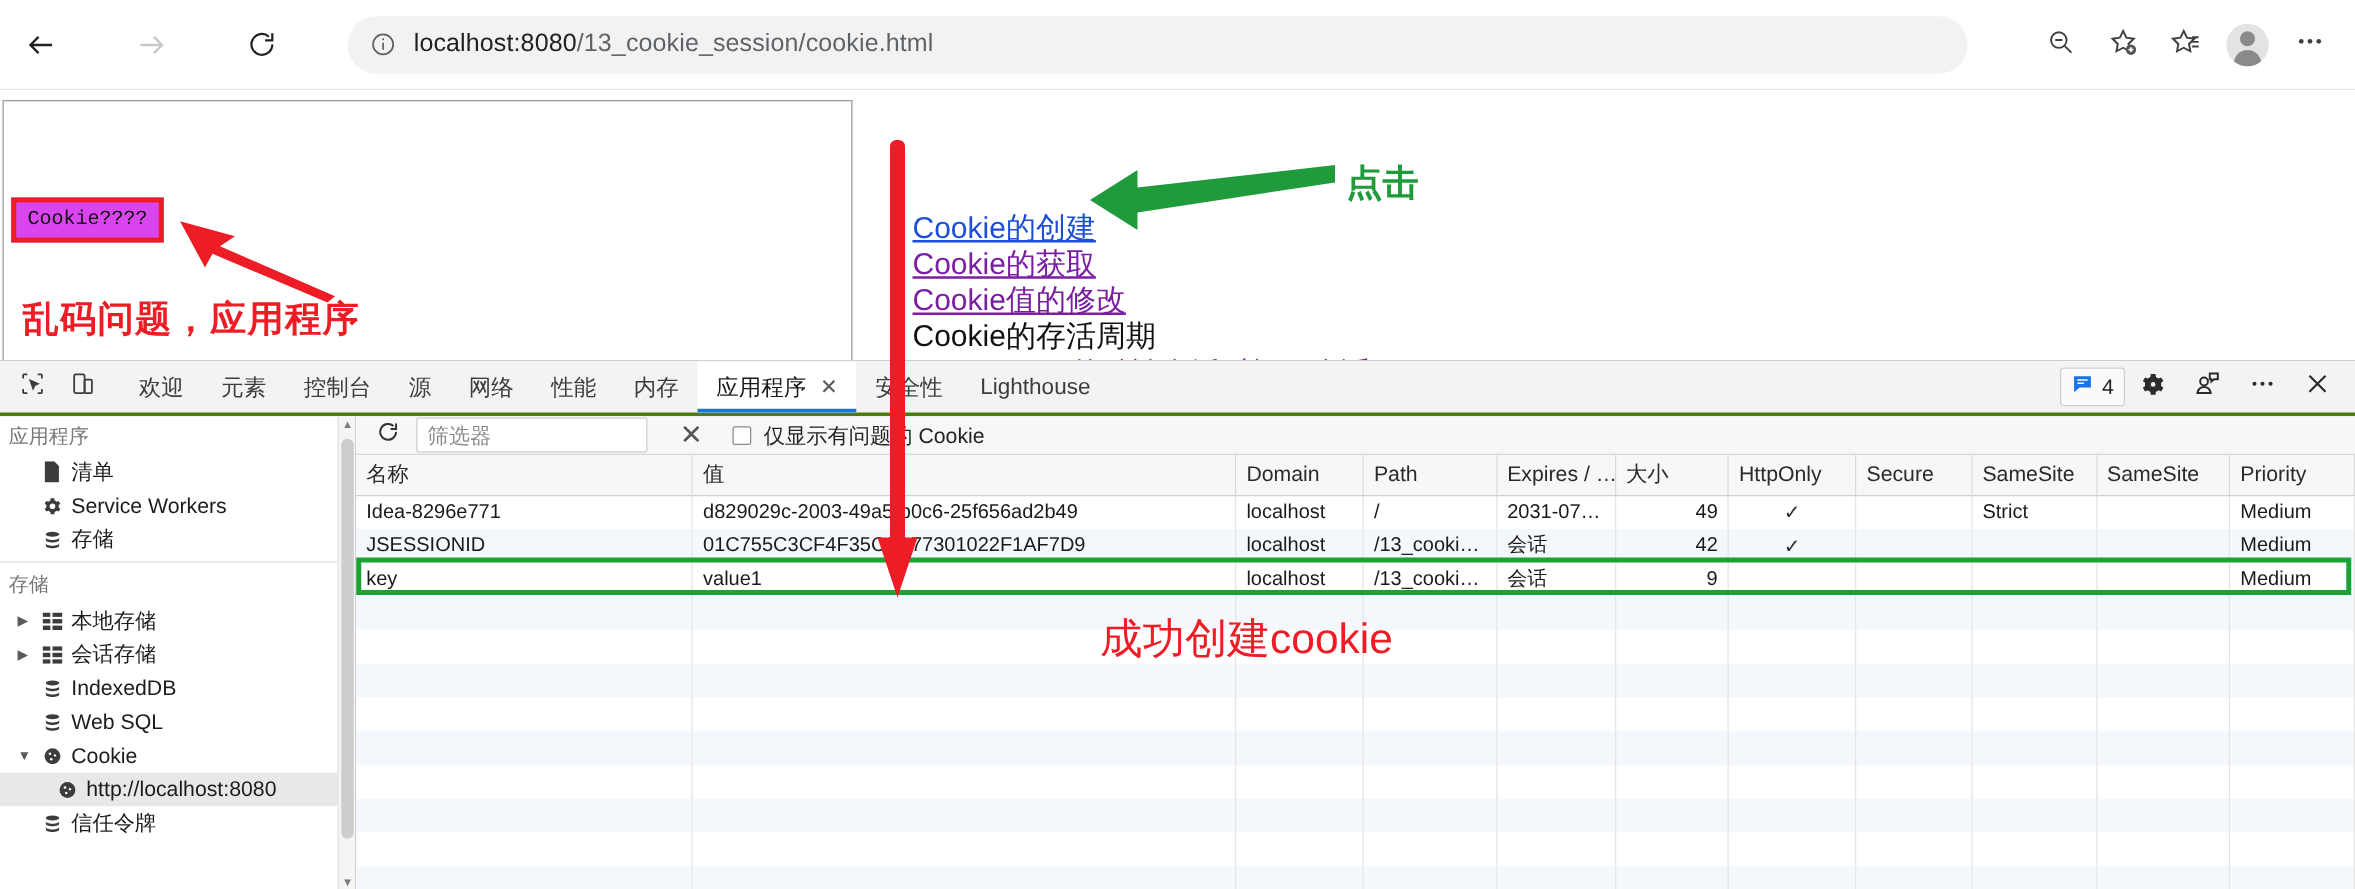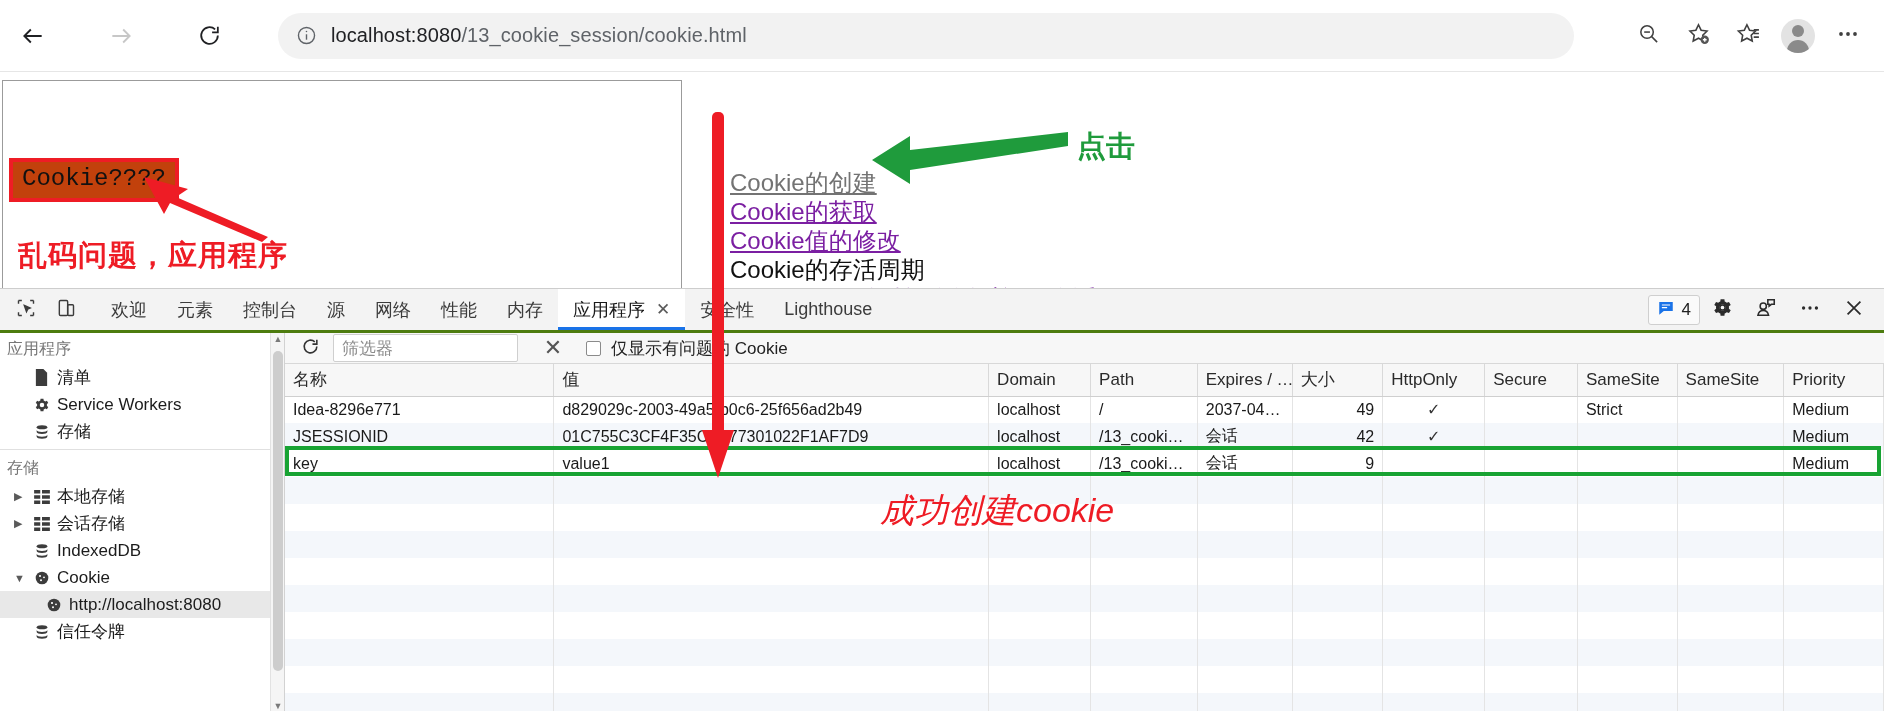--- a/index.html
+++ b/index.html
@@ -64,39 +64,39 @@
     background: #ffffff; overflow: hidden;
   }
   .page-panel {
     position: absolute; left: 2px; top: 8px; width: 680px; height: 210px;
     border: 1px solid #9b9b9b; background: #fff;
   }
   .cookie-box {
     position: absolute; left: 9px; top: 86px;
     border: 4px solid #ee1c25; padding: 5px 9px 7px 9px;
     font-family: "Liberation Mono", "DejaVu Sans Mono", monospace;
-    font-size: 24px; color: #111; background: #c2410c; line-height: 1;
+    font-size: 16px; color: #111; background: #d946ef; line-height: 1;
   }
   .anno-red-text {
     position: absolute; left: 18px; top: 164px;
     color: #ee1c25; font-size: 29px; font-weight: 700; letter-spacing: 1px;
   }
   .anno-green-text {
     position: absolute; left: 1077px; top: 55px;
     color: #1f9b3c; font-size: 29px; font-weight: 700;
   }
 
   .links {
     position: absolute; left: 730px; top: 96px; width: 700px;
   }
   .links a, .links .plain {
     display: block; font-size: 24px; line-height: 29px;
     text-decoration: underline; white-space: nowrap;
   }
-  .links a.unvisited { color: #737373; }
+  .links a.unvisited { color: #1d4ed8; }
   .links a.visited   { color: #7b1fa2; }
   .links .plain { color: #111; text-decoration: none; }
   .links .indent { margin-left: 52px; }
 
   
   .arrow-down {
     position: absolute; left: 700px; top: 112px; width: 36px; height: 370px;
     z-index: 40; pointer-events: none;
   }
   .arrow-up-left {
@@ -223,21 +223,21 @@
   td.ck  { text-align: center; color: #333; }
   .filler-row td { height: 27px; border-right: 1px solid #e4e4e4; }
   .filler-row.alt td { background: #f4f7fb; }
 
   .row-highlight {
     position: absolute; left: 0px; top: 113px; width: 1596px; height: 30px;
     border: 4px solid #18a333; pointer-events: none; z-index: 30;
   }
   .success-text {
     position: absolute; left: 595px; top: 155px;
-    font-size: 34px; color: #ee1c25; font-weight: 500; z-index: 31; font-style: italic;
+    font-size: 34px; color: #ee1c25; font-weight: 500; z-index: 31;
   }
 </style>
 </head>
 <body>
 
 <div class="browser-bar">
   <div class="nav-btn">
     <span>
       <svg width="26" height="26" viewBox="0 0 24 24" fill="none" stroke="currentColor" stroke-width="1.7">
         <path d="M20 12H4M10 6l-6 6 6 6"></path>
@@ -525,20 +525,31 @@
         <span class="sbicon">
           <svg width="16" height="16" viewBox="0 0 24 24" fill="#3c3c3c">
               <ellipse cx="12" cy="5" rx="8" ry="3"></ellipse>
               <path d="M4 9c0 1.7 3.6 3 8 3s8-1.3 8-3v3c0 1.7-3.6 3-8 3s-8-1.3-8-3z"></path>
               <path d="M4 16c0 1.7 3.6 3 8 3s8-1.3 8-3v3c0 1.7-3.6 3-8 3s-8-1.3-8-3z"></path>
             </svg>
         </span>
         <span>IndexedDB</span>
       </div>
 
+      <div class="sb-item">
+        <span class="twisty"></span>
+        <span class="sbicon">
+          <svg width="16" height="16" viewBox="0 0 24 24" fill="#3c3c3c">
+              <ellipse cx="12" cy="5" rx="8" ry="3"></ellipse>
+              <path d="M4 9c0 1.7 3.6 3 8 3s8-1.3 8-3v3c0 1.7-3.6 3-8 3s-8-1.3-8-3z"></path>
+              <path d="M4 16c0 1.7 3.6 3 8 3s8-1.3 8-3v3c0 1.7-3.6 3-8 3s-8-1.3-8-3z"></path>
+            </svg>
+        </span>
+        <span>Web SQL</span>
+      </div>
 
       <div class="sb-item">
         <span class="twisty">▼</span>
         <span class="sbicon">
           <svg width="16" height="16" viewBox="0 0 24 24" fill="#3c3c3c">
             <circle cx="12" cy="12" r="9.5"></circle>
             <circle cx="9" cy="9" r="1.6" fill="#fff"></circle>
               <circle cx="15" cy="11" r="1.4" fill="#fff"></circle>
               <circle cx="10.5" cy="15.5" r="1.5" fill="#fff"></circle>
           </svg>
@@ -626,21 +637,21 @@
             <th>SameSite</th>
             <th>Priority</th>
           </tr>
         </thead>
         <tbody>
           <tr>
             <td>Idea-8296e771</td>
             <td>d829029c-2003-49a5-b0c6-25f656ad2b49</td>
             <td>localhost</td>
             <td>/</td>
-            <td>2037-04-…</td>
+            <td>2031-07-…</td>
             <td class="num">49</td>
             <td class="ck">✓</td>
             <td class="ck"></td>
             <td>Strict</td>
             <td></td>
             <td>Medium</td>
           </tr>
           <tr class="alt">
             <td>JSESSIONID</td>
             <td>01C755C3CF4F35C6D77301022F1AF7D9</td>

